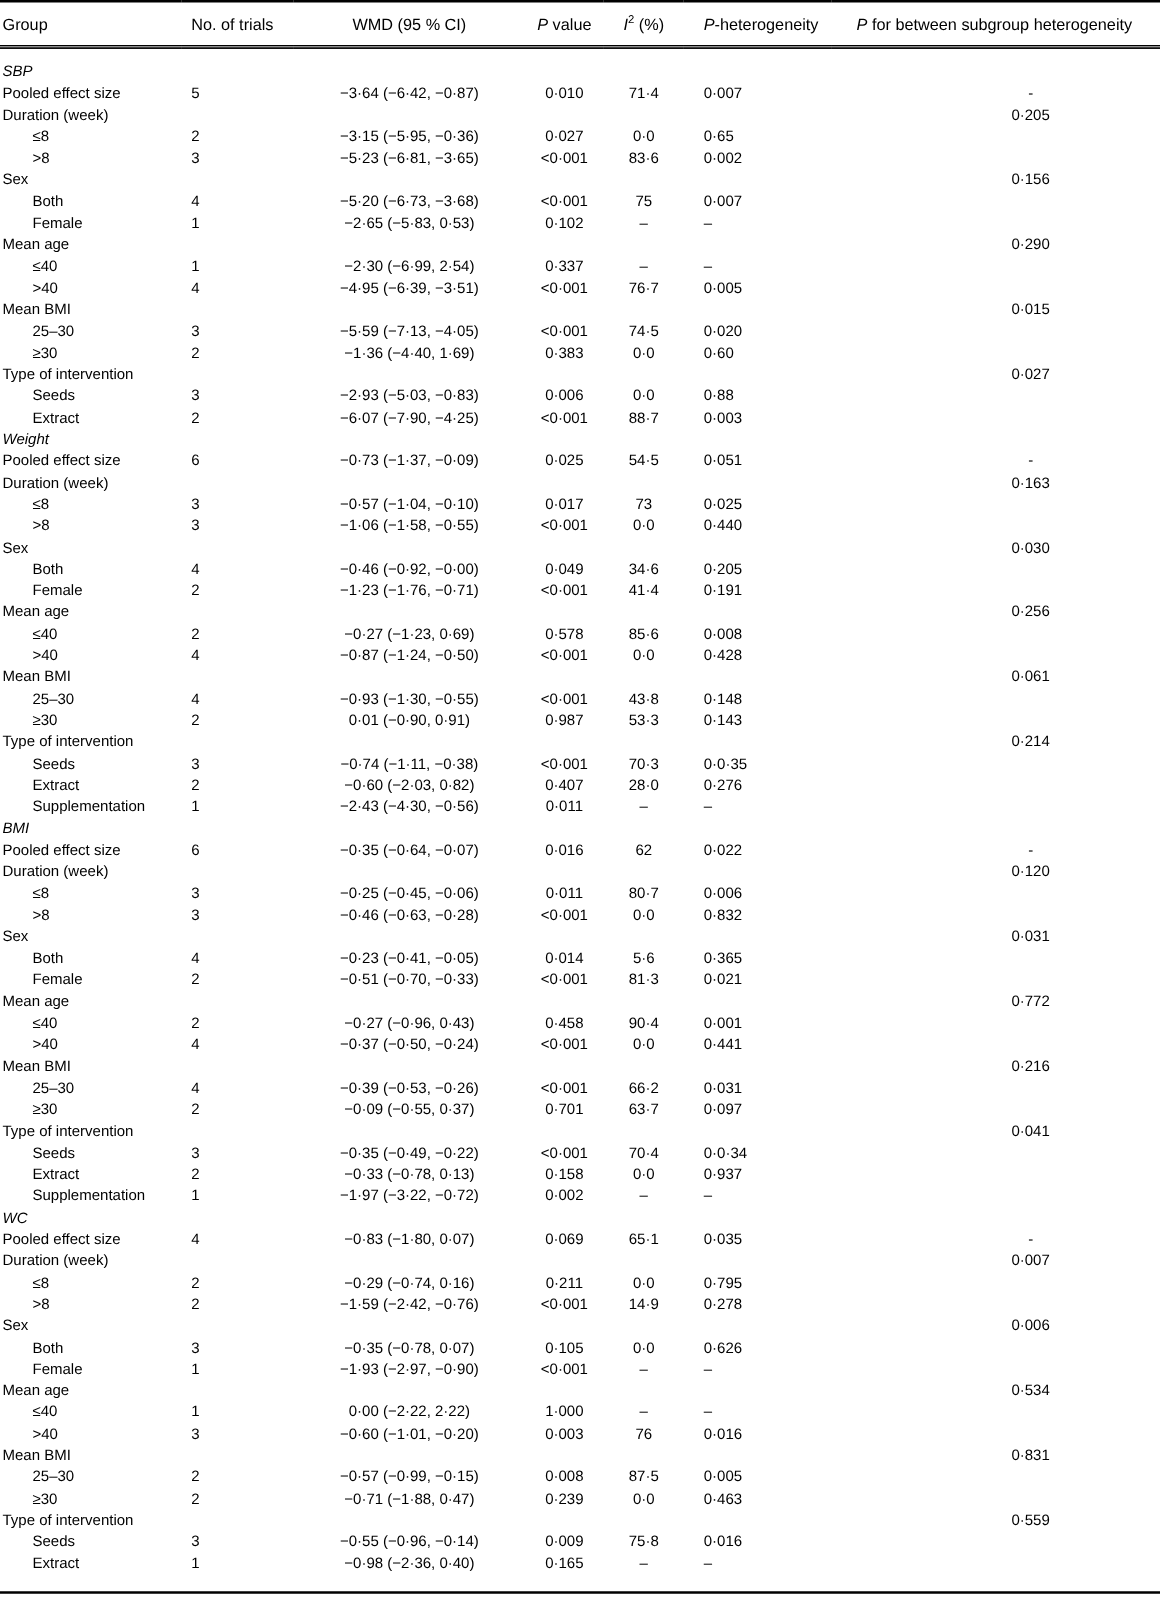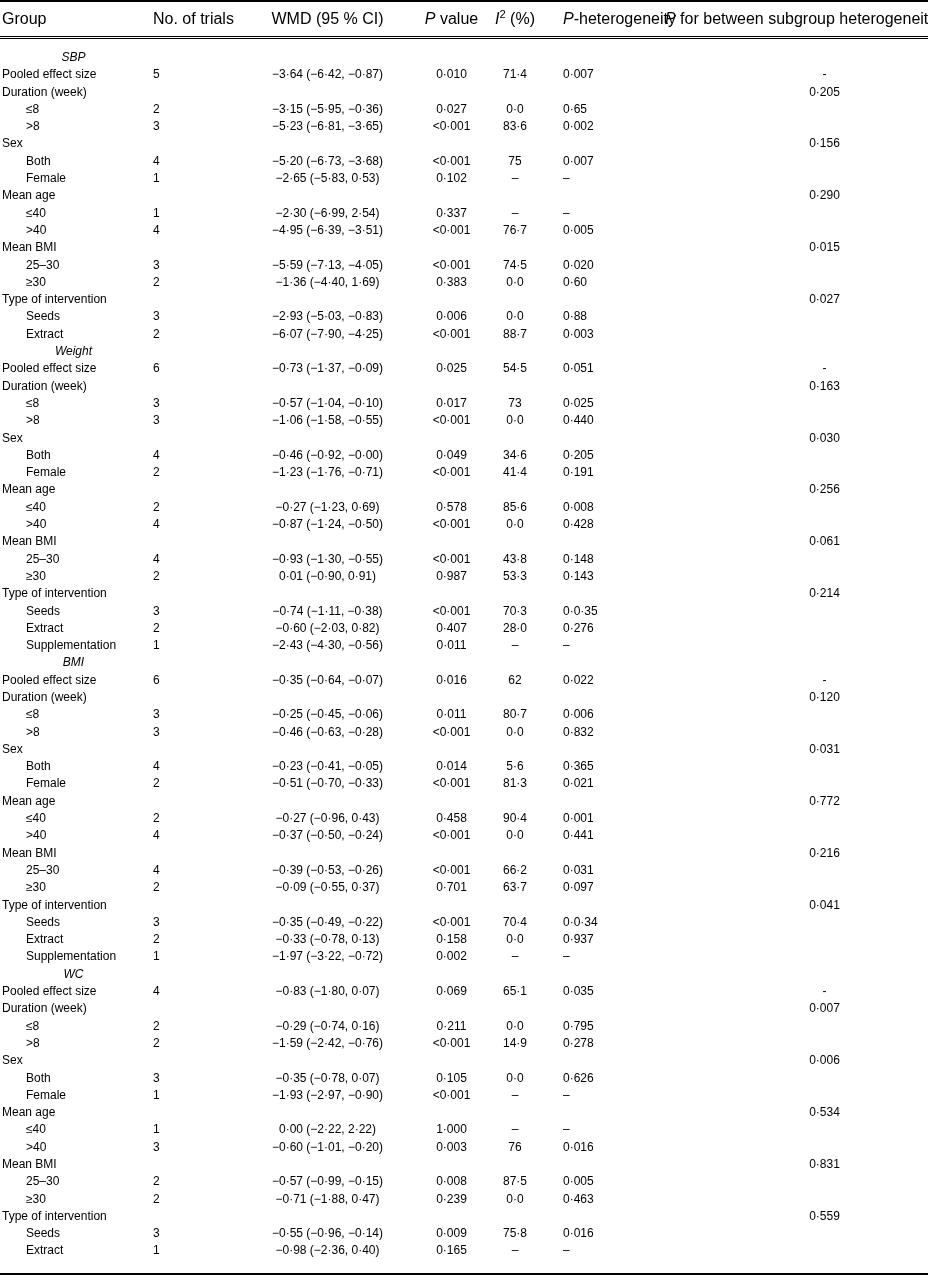--- a/index.html
+++ b/index.html
@@ -22,21 +22,21 @@
   }
   table {
     width: 928px;
     border-collapse: collapse;
     table-layout: fixed;
     border-top: 2px solid #000;
     font-size: 12px;
   }
   thead th {
     font-weight: normal;
-    font-size: 16px;
+    font-size: 13px;
     height: 34px;
     vertical-align: middle;
     border-bottom: 3px double #000;
     padding: 0;
     white-space: nowrap;
   }
   tbody td {
     padding: 0;
     height: 17.3px;
     line-height: 17.3px;
@@ -50,21 +50,21 @@
   
   .c-group  { text-align: left;  padding-left: 2px; }
   .c-trials { text-align: left;  padding-left: 8px; }
   .c-wmd    { text-align: center; }
   .c-p      { text-align: center; }
   .c-i2     { text-align: center; }
   .c-phet   { text-align: left;  padding-left: 16px; }
   td.c-psub { text-align: center; padding-left: 66px; padding-right: 10px; }
   th.c-psub { text-align: center; padding-right: 2px; }
 
-  tr.section td.c-group { font-style: italic; text-align: center; }
+  tr.section td.c-group { font-style: italic; }
   tr.item td.c-group { padding-left: 26px; }
 </style>
 </head>
 <body>
 
 <div class="page">
   <div class="table-wrap">
     <table>
       <colgroup>
         <col style="width:145px">

